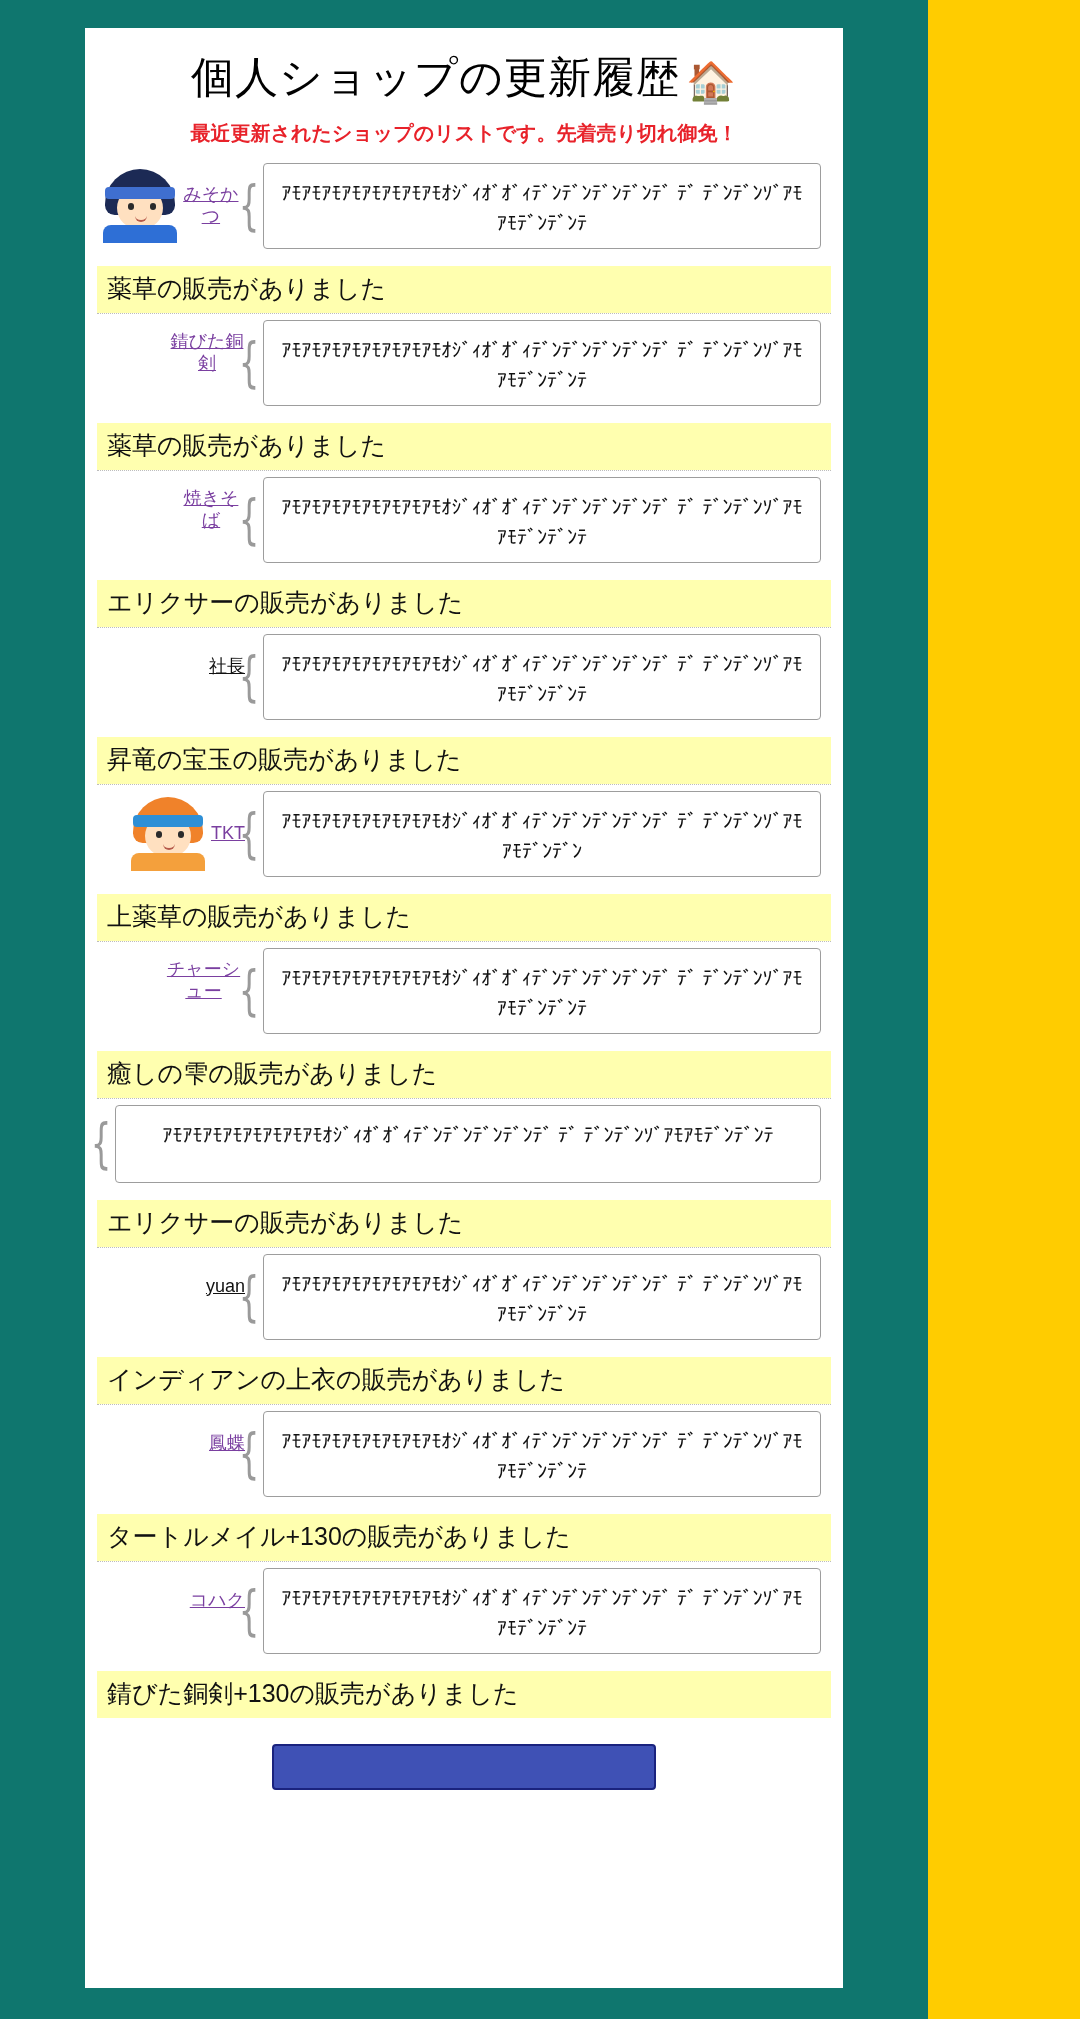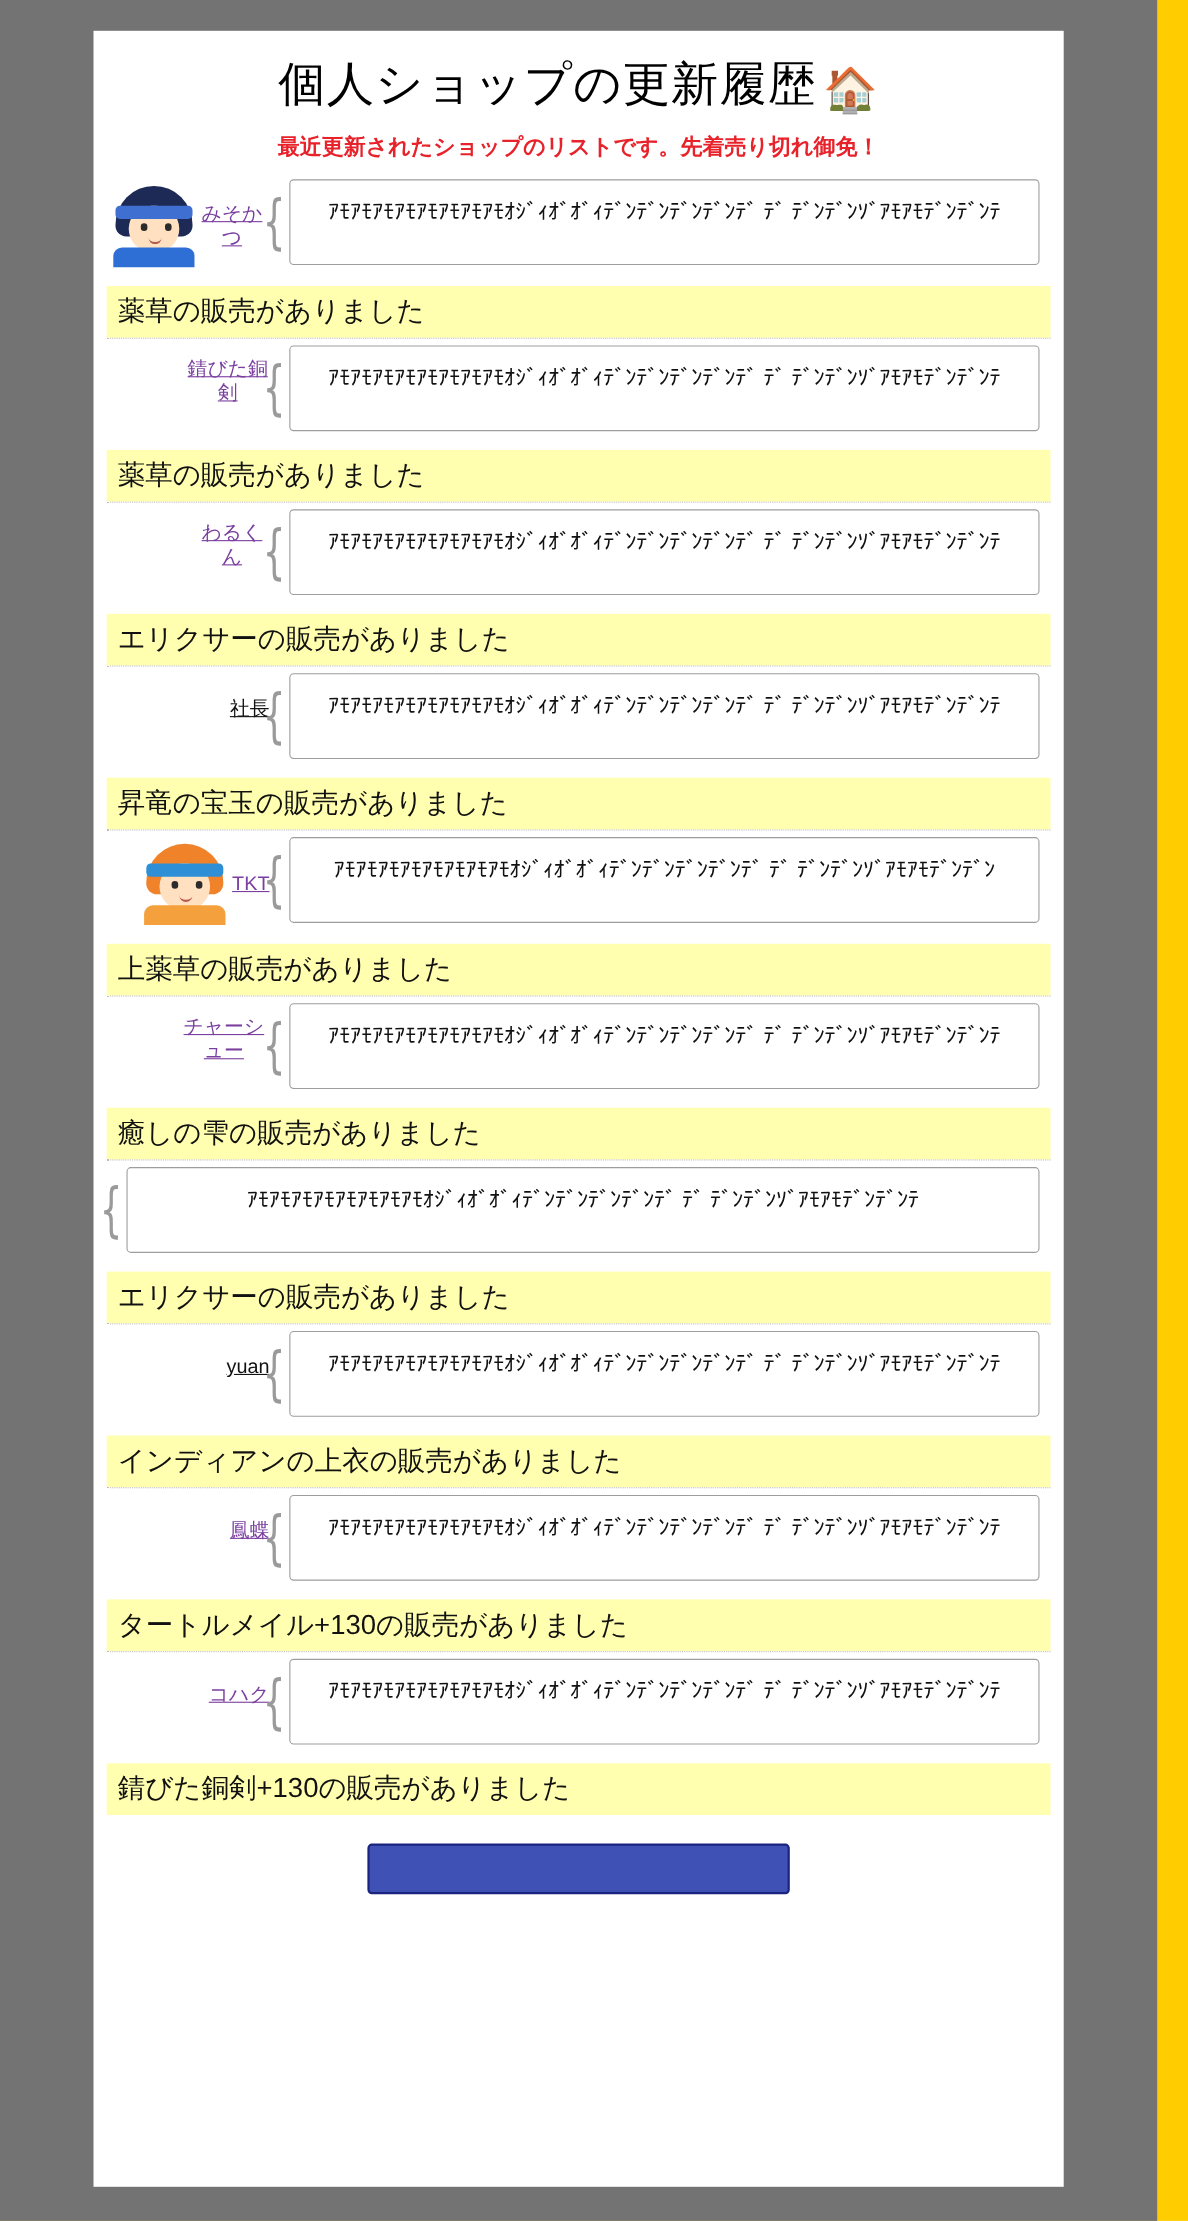--- a/index.html
+++ b/index.html
@@ -7,23 +7,23 @@
     padding: 0;
   }
   body {
     width: 1080px;
     min-height: 2019px;
     background: #ffcc00;
     font-family: "Liberation Sans", sans-serif;
     -webkit-font-smoothing: antialiased;
   }
   .page {
-    width: 1052px;
+    width: 928px;
     min-height: 2019px;
-    background: #737373;
+    background: #0f766e;
     box-sizing: border-box;
     padding: 28px 85px 0 85px;
   }
   .sheet {
     background: #ffffff;
     min-height: 1960px;
     box-sizing: border-box;
     padding: 10px 0 20px 0;
   }
   h1.title {
@@ -245,21 +245,21 @@
             <div class="bubble">ｱﾓｱﾓｱﾓｱﾓｱﾓｱﾓｱﾓｱﾓｵｼﾞｨｵﾞｵﾞｨﾃﾞﾝﾃﾞﾝﾃﾞﾝﾃﾞﾝﾃﾞ ﾃﾞ ﾃﾞﾝﾃﾞﾝｿﾞｱﾓｱﾓﾃﾞﾝﾃﾞﾝﾃ</div>
           </div>
         </div>
         <div class="note">薬草の販売がありました</div>
       </div>
 
       <div class="entry">
         <div class="entry-top">
           <div class="avatar-col">
             <div class="avatar empty"></div>
-            <div class="uname">わるくん</div>
+            <div class="uname">焼きそば</div>
           </div>
           <div class="bubble-wrap">
             <div class="bubble-tail">{</div>
             <div class="bubble">ｱﾓｱﾓｱﾓｱﾓｱﾓｱﾓｱﾓｱﾓｵｼﾞｨｵﾞｵﾞｨﾃﾞﾝﾃﾞﾝﾃﾞﾝﾃﾞﾝﾃﾞ ﾃﾞ ﾃﾞﾝﾃﾞﾝｿﾞｱﾓｱﾓﾃﾞﾝﾃﾞﾝﾃ</div>
           </div>
         </div>
         <div class="note">エリクサーの販売がありました</div>
       </div>
 
       <div class="entry">

